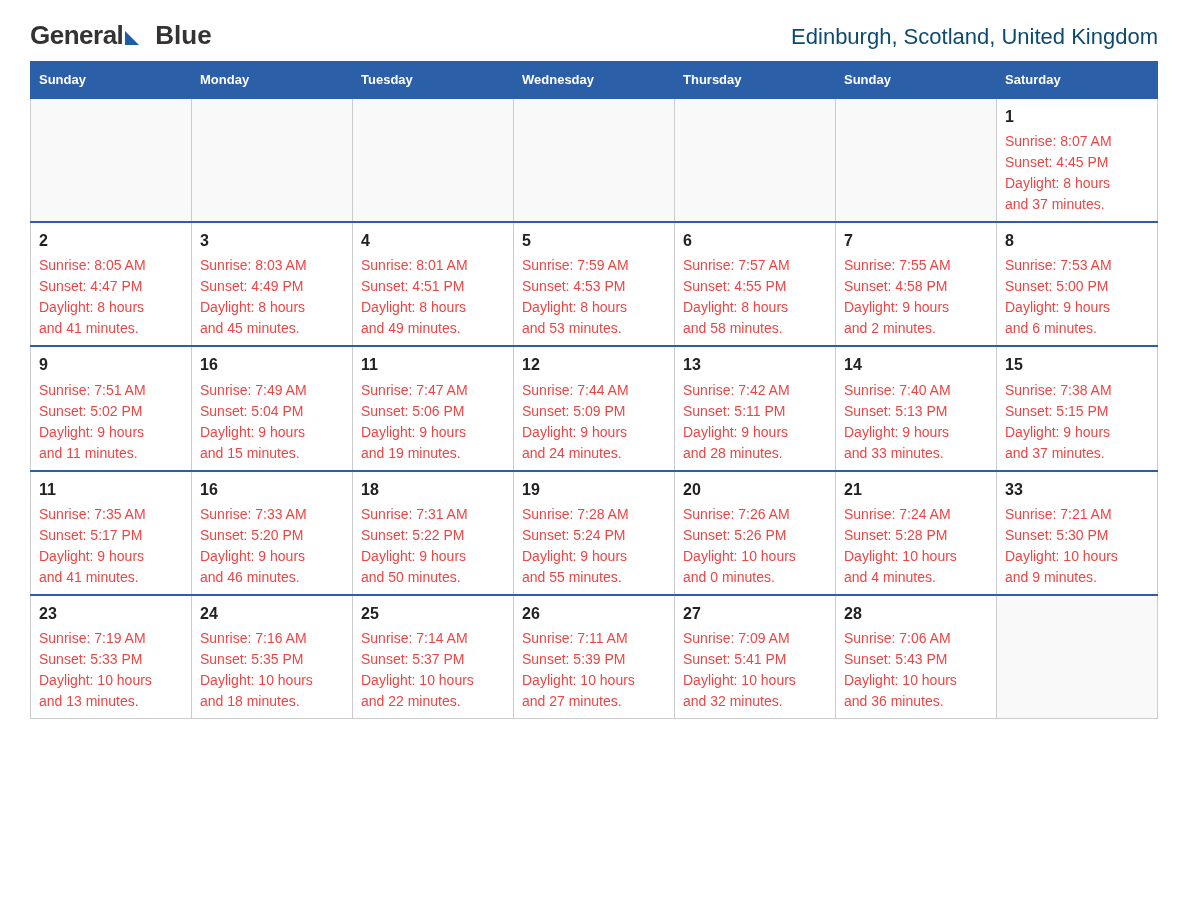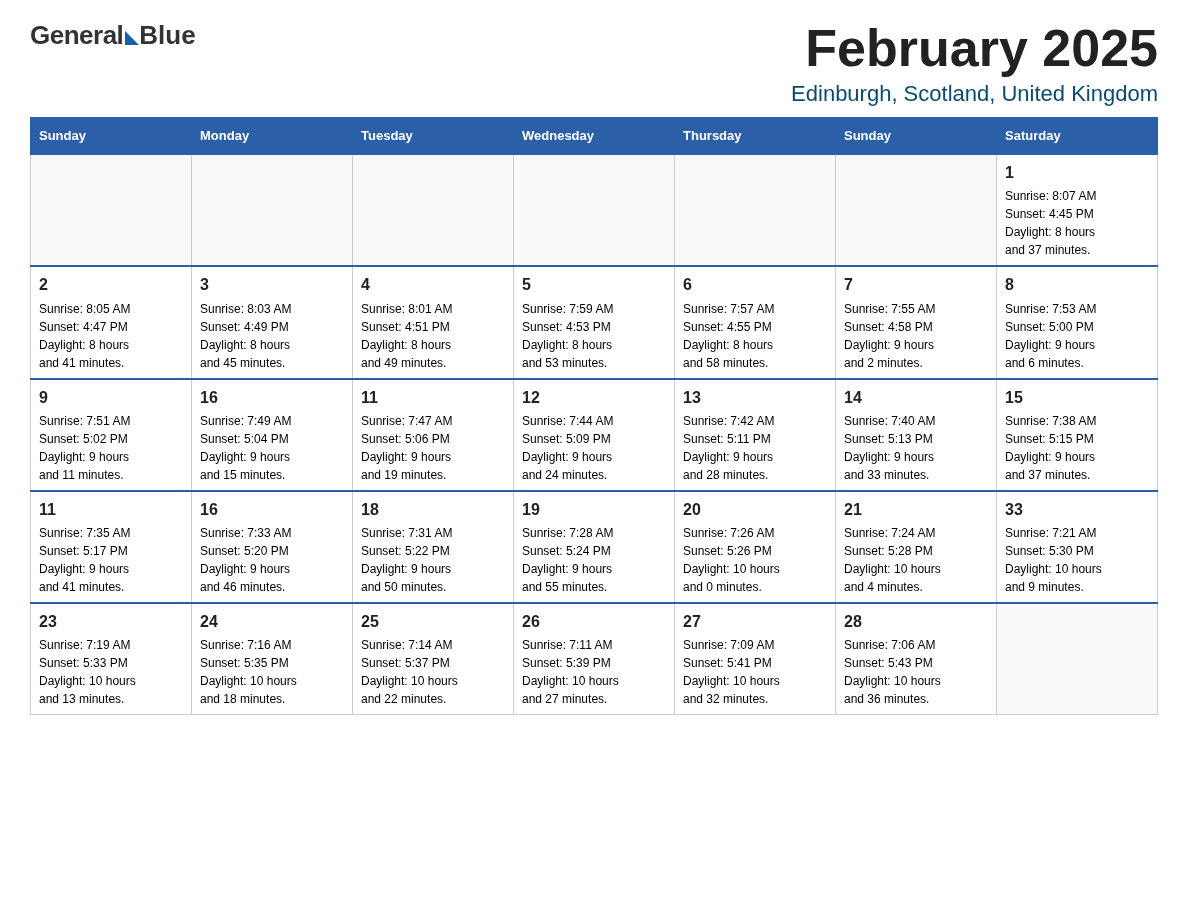--- a/index.html
+++ b/index.html
@@ -84,40 +84,39 @@
       background: #f9f9f9;
     }
     .day-number {
       font-size: 16px;
       font-weight: bold;
       color: #222;
       display: block;
       margin-bottom: 3px;
     }
     .day-info {
-      font-size: 12px;
-      color: #000000;
+      font-size: 14px;
+      color: #ef4444;
       line-height: 1.5;
     }
   </style>
 </head>
 <body>
 
 <div class="header">
   <div class="logo">
     <div class="logo-top">
       <span class="logo-general">General</span>
       <div class="logo-triangle"></div>
     </div>
     <div style="display:flex;align-items:center;margin-top:-4px;">
-      <span style="font-size:26px;font-weight:bold;color:#333;margin-left:0;">Blue</span>
+      <span style="font-size:26px;font-weight:bold;color:#333;margin-left:16px;">Blue</span>
     </div>
   </div>
   <div class="title-area">
-    <div class="month-title">February 2025</div>
     <div class="location">Edinburgh, Scotland, United Kingdom</div>
   </div>
 </div>
 
 <table class="calendar">
   <thead>
     <tr>
       <th>Sunday</th>
       <th>Monday</th>
       <th>Tuesday</th>

